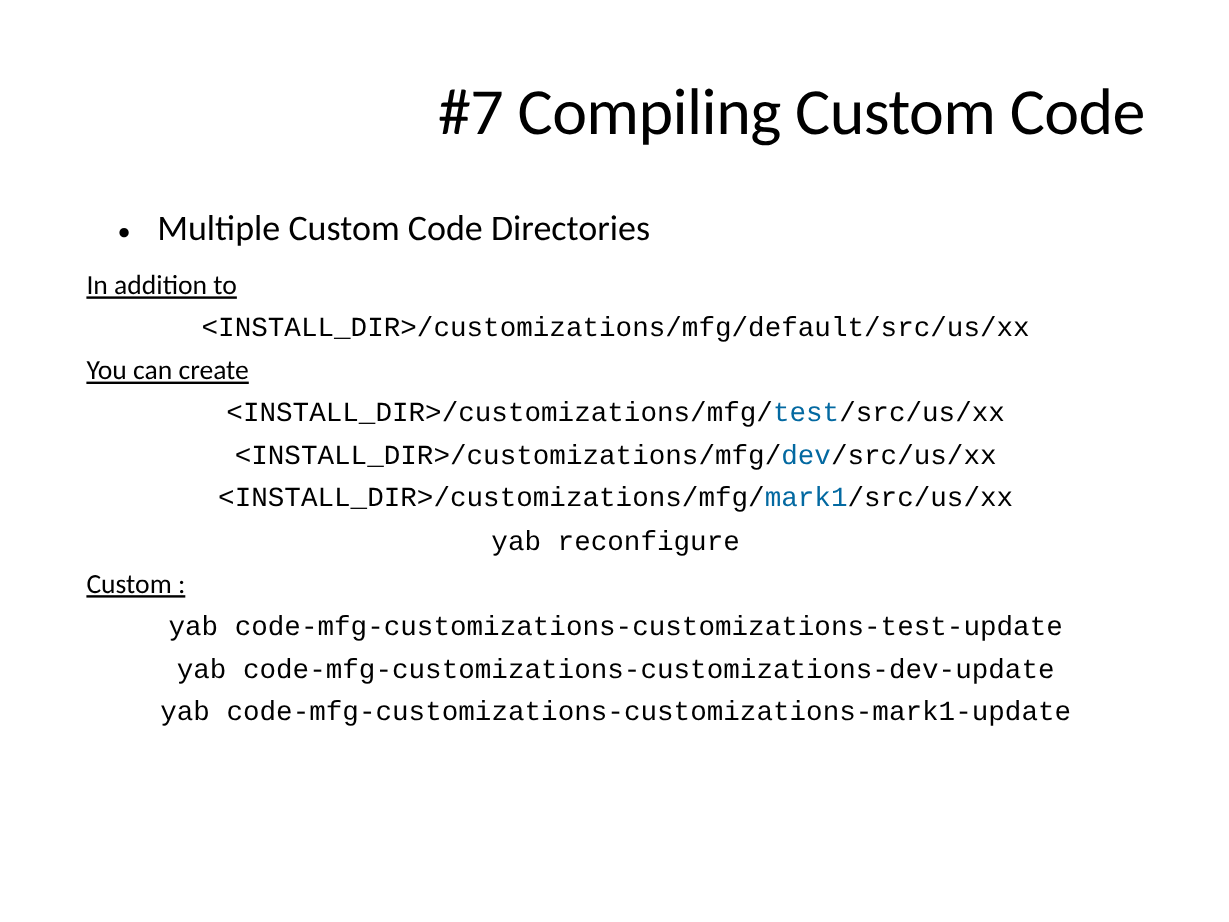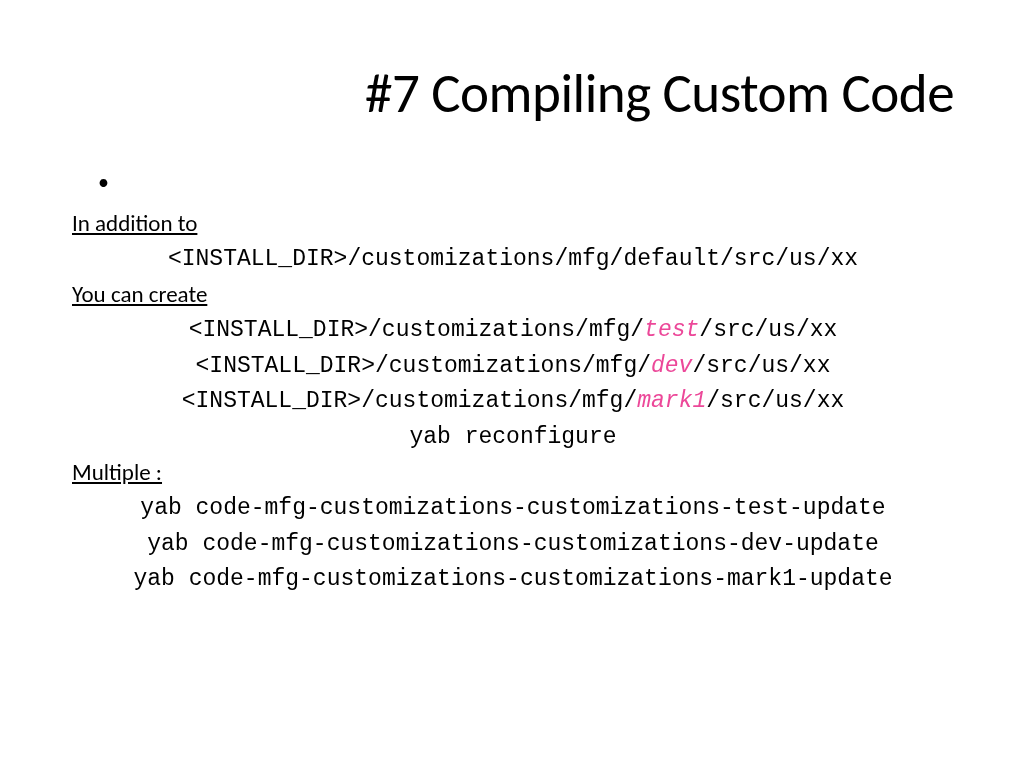--- a/index.html
+++ b/index.html
@@ -41,42 +41,43 @@
       text-decoration: underline;
     }
     .mono {
       font-family: "Courier New", Courier, monospace;
       font-size: 23px;
       line-height: 1.55;
       margin-left: 2px;
       white-space: nowrap;
       text-align: center;
     }
-    .red { color: #ec4899; font-style: italic; }
+    .red { color: #0369a1; }
   </style>
 </head>
 <body>
 
 <h1 class="title">#7 Compiling Custom Code</h1>
 
 <div class="bullet-row">
   <span class="bullet">•</span>
+  <span class="bullet-text">Multiple Custom Code Directories</span>
 </div>
 
 <div class="body-line">In addition to</div>
 
 <div class="mono"><span>&lt;INSTALL_DIR&gt;</span><span>/customizations/mfg/default/src/us/xx</span></div>
 
 <div class="body-line">You can create</div>
 
 <div class="mono"><span>&lt;INSTALL_DIR&gt;</span><span>/customizations/mfg/</span><span class="red">test</span><span>/src/us/xx</span></div>
 
 <div class="mono"><span>&lt;INSTALL_DIR&gt;</span><span>/customizations/mfg/</span><span class="red">dev</span><span>/src/us/xx</span></div>
 
 <div class="mono"><span>&lt;INSTALL_DIR&gt;</span><span>/customizations/mfg/</span><span class="red">mark1</span><span>/src/us/xx</span></div>
 
 <div class="mono">yab reconfigure</div>
 
-<div class="body-line">Multiple :</div>
+<div class="body-line">Custom :</div>
 
 <div class="mono">yab code-mfg-customizations-customizations-test-update</div>
 <div class="mono">yab code-mfg-customizations-customizations-dev-update</div>
 <div class="mono">yab code-mfg-customizations-customizations-mark1-update</div>
 
 </body></html>

